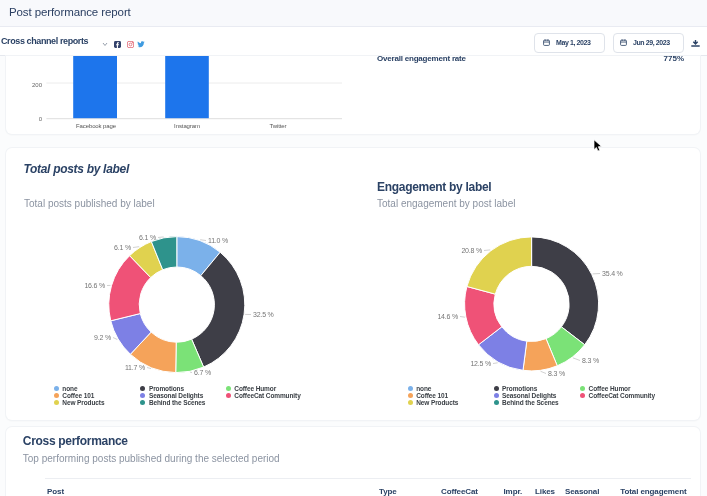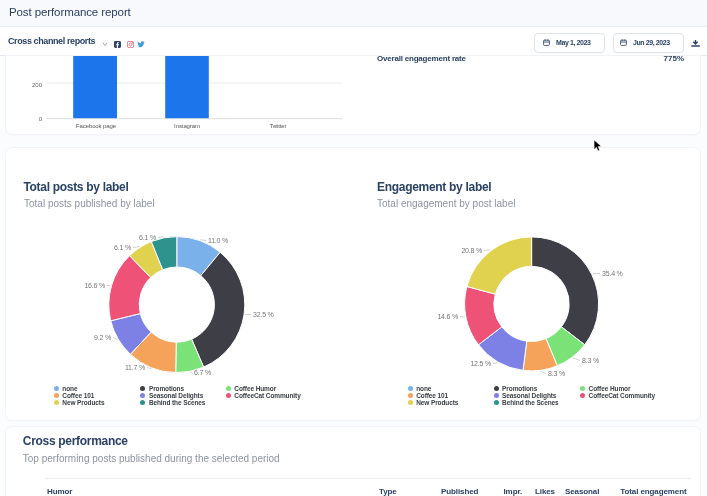--- a/index.html
+++ b/index.html
@@ -1,20 +1,20 @@
 <!DOCTYPE html>
 <html><head><meta charset="utf-8">
 <style>
   html,body{margin:0;padding:0;}
   body{width:707px;height:496px;overflow:hidden;font-family:"Liberation Sans",sans-serif;background:#fbfcfd;position:relative;}
   .abs{position:absolute;}
   .topbar{left:0;top:0;width:707px;height:26px;background:#f8f9fc;border-bottom:1px solid #e9ebf2;}
   .title{left:9px;top:6px;font-size:11.5px;font-weight:400;letter-spacing:-.1px;color:#2c4063;}
   .toolbar{left:0;top:27px;width:707px;height:28px;background:#fff;border-bottom:1px solid #e5e8ee;}
-  .crossc{left:8px;top:36.2px;font-size:9px;font-weight:700;letter-spacing:-.4px;color:#2b4265;}
+  .crossc{left:1px;top:36.2px;font-size:9px;font-weight:700;letter-spacing:-.4px;color:#2b4265;}
   .datebtn{height:17.5px;border:1px solid #dfe3ea;border-radius:4px;background:#fff;display:flex;align-items:center;font-size:7px;font-weight:700;letter-spacing:-.4px;color:#2b4265;}
   .card{background:#fff;border-radius:6px;box-shadow:0 0 0 1px #f1f3f6, 0 1px 2px rgba(20,30,50,.05);}
   .charttitle{font-size:12px;font-weight:700;letter-spacing:-.3px;color:#2b4265;}
   .chartsub{font-size:10px;color:#8b93a1;}
   .pct{font-size:7px;letter-spacing:-.2px;fill:#757575;}
   .legend{font-size:6.5px;font-weight:700;letter-spacing:-.1px;color:#3b4046;white-space:nowrap;}
   .th{font-size:8px;font-weight:700;letter-spacing:-.1px;color:#2b4265;white-space:nowrap;}
 </style></head>
 <body>
 <div class="abs topbar"></div>
@@ -70,21 +70,21 @@
   <text x="36" y="31" font-size="6" fill="#666" text-anchor="end">200</text>
   <text x="36" y="64.5" font-size="6" fill="#666" text-anchor="end">0</text>
   <text x="90" y="72" font-size="6" letter-spacing="-.1" fill="#555" text-anchor="middle">Facebook page</text>
   <text x="181" y="72" font-size="6" letter-spacing="-.1" fill="#555" text-anchor="middle">Instagram</text>
   <text x="272" y="72" font-size="6" letter-spacing="-.1" fill="#555" text-anchor="middle">Twitter</text>
 </svg>
 <div class="abs" style="left:377px;top:53.8px;font-size:8px;font-weight:700;letter-spacing:-.2px;color:#2b4265;text-align:center;">Overall engagement rate</div>
 <div class="abs" style="left:600px;top:53.8px;width:84px;text-align:right;font-size:8px;font-weight:700;color:#2b4265;">775%</div>
 
 <div class="abs card" style="left:6px;top:148px;width:694px;height:271.5px;"></div>
-<div class="abs charttitle" style="left:23.4px;top:180px;">Total posts by label</div>
+<div class="abs charttitle" style="left:23.4px;top:162px;font-style:italic;">Total posts by label</div>
 <div class="abs chartsub" style="left:24px;top:198px;">Total posts published by label</div>
 <div class="abs charttitle" style="left:377px;top:179.5px;">Engagement by label</div>
 <div class="abs chartsub" style="left:377px;top:198px;">Total engagement by post label</div>
 <svg class="abs" style="left:0px;top:218px" width="354" height="168" viewBox="0 0 354 168">
     <path d="M176.80,18.60 A68,68 0 0 1 220.18,34.24 L200.79,57.65 A37.6,37.6 0 0 0 176.80,49.00 Z" fill="#7bb1ea" stroke="#ffffff" stroke-width="1"></path>
 <path d="M220.18,34.24 A68,68 0 0 1 203.64,149.08 L191.64,121.15 A37.6,37.6 0 0 0 200.79,57.65 Z" fill="#3e3e47" stroke="#ffffff" stroke-width="1"></path>
 <path d="M203.64,149.08 A68,68 0 0 1 175.73,154.59 L176.21,124.20 A37.6,37.6 0 0 0 191.64,121.15 Z" fill="#7be277" stroke="#ffffff" stroke-width="1"></path>
 <path d="M175.73,154.59 A68,68 0 0 1 130.37,136.28 L151.13,114.07 A37.6,37.6 0 0 0 176.21,124.20 Z" fill="#f5a35a" stroke="#ffffff" stroke-width="1"></path>
 <path d="M130.37,136.28 A68,68 0 0 1 110.76,102.80 L140.28,95.56 A37.6,37.6 0 0 0 151.13,114.07 Z" fill="#7d80e5" stroke="#ffffff" stroke-width="1"></path>
 <path d="M110.76,102.80 A68,68 0 0 1 129.59,37.66 L150.70,59.54 A37.6,37.6 0 0 0 140.28,95.56 Z" fill="#ef5277" stroke="#ffffff" stroke-width="1"></path>
@@ -157,22 +157,22 @@
 <div class="abs legend" style="left:502.1px;top:398.6px;">Behind the Scenes</div>
 <div class="abs" style="left:580px;top:386.0px;width:5px;height:5px;border-radius:50%;background:#7be277;"></div>
 <div class="abs legend" style="left:588.6px;top:384.5px;">Coffee Humor</div>
 <div class="abs" style="left:580px;top:393.1px;width:5px;height:5px;border-radius:50%;background:#ef5277;"></div>
 <div class="abs legend" style="left:588.6px;top:391.6px;">CoffeeCat Community</div>
 
 <div class="abs card" style="left:6px;top:427px;width:694px;height:80px;"></div>
 <div class="abs charttitle" style="left:22.8px;top:433.5px;">Cross performance</div>
 <div class="abs chartsub" style="left:22.8px;top:453px;">Top performing posts published during the selected period</div>
 <div class="abs" style="left:45px;top:477.5px;width:646px;height:1px;background:#eceef2;"></div>
-<div class="abs th" style="left:47.1px;top:486.5px;">Humor</div>
+<div class="abs th" style="left:47.1px;top:486.5px;">Post</div>
 <div class="abs th" style="left:379px;top:486.5px;">Type</div>
-<div class="abs th" style="left:441px;top:486.5px;">Published</div>
+<div class="abs th" style="left:441px;top:486.5px;">CoffeeCat</div>
 <div class="abs th" style="left:503.5px;top:486.5px;">Impr.</div>
 <div class="abs th" style="left:535px;top:486.5px;">Likes</div>
 <div class="abs th" style="left:565px;top:486.5px;">Seasonal</div>
 <div class="abs th" style="left:620.3px;top:486.5px;">Total engagement</div>
 
 <svg class="abs" style="left:592px;top:139px" width="12" height="14" viewBox="0 0 12 14">
     <path d="M2 .8 L2 10.6 L4.4 8.4 L5.9 12 L7.8 11.2 L6.3 7.7 L9.5 7.4 Z" fill="#000" stroke="#fff" stroke-width=".7"></path>
   </svg>
 </body></html>

